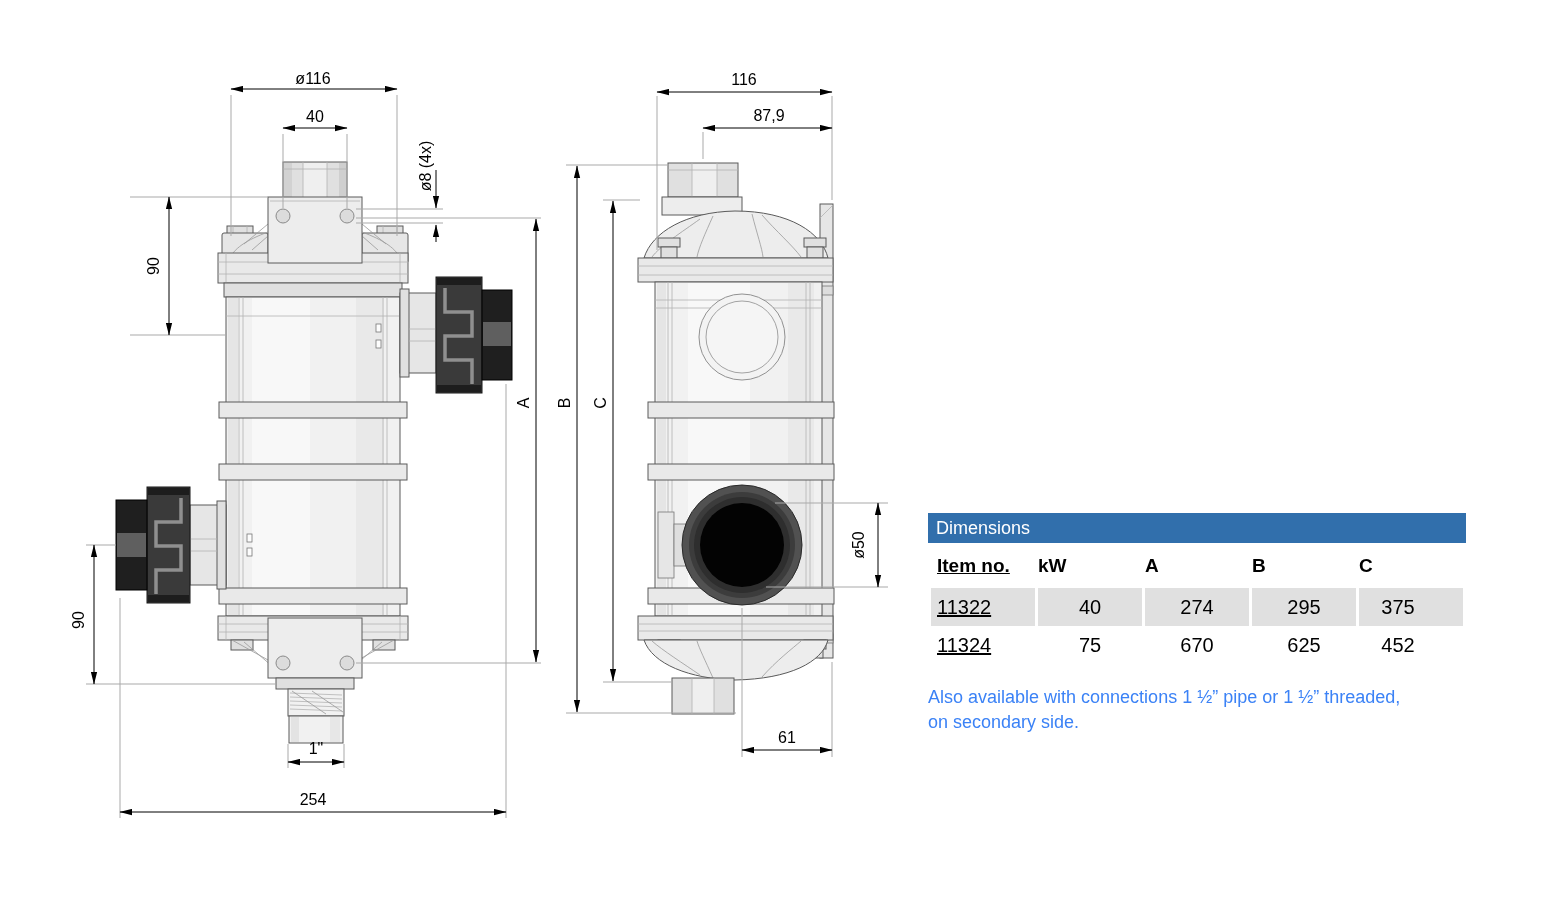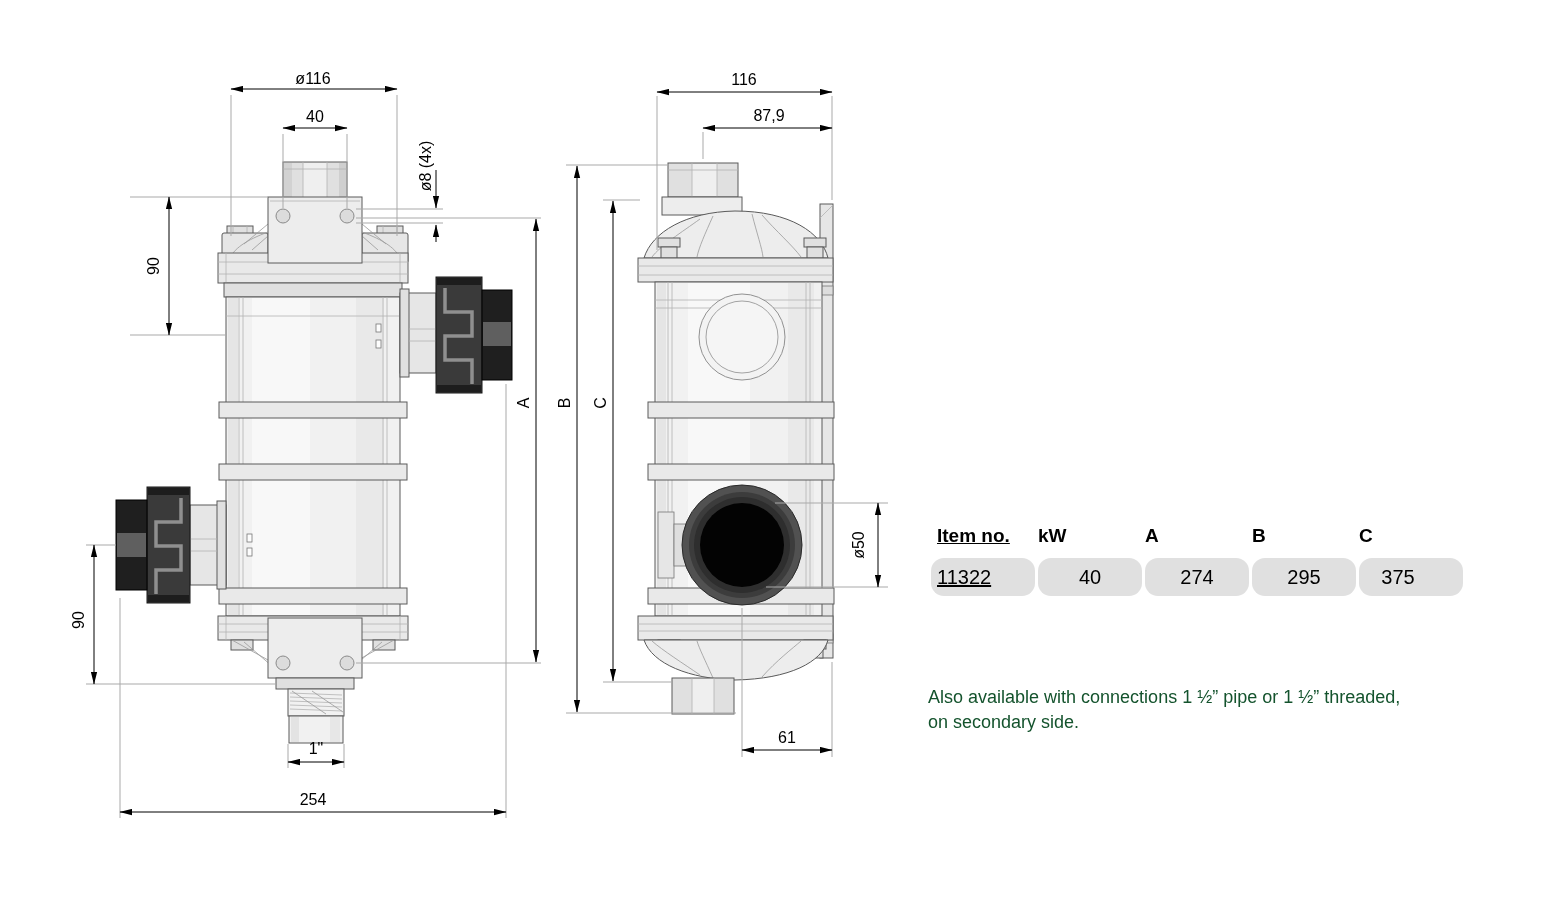--- a/index.html
+++ b/index.html
@@ -25,23 +25,23 @@
   .lbl{font:16px "Liberation Sans",sans-serif;fill:#000}
   
   .panel{position:absolute;left:928px;top:513px;width:538px;}
   .title-bar{height:30px;background:#316fac;color:#fff;font-size:18px;
              line-height:30px;padding-left:8px;box-sizing:border-box;}
   table.dims{border-collapse:separate;border-spacing:3px 0;table-layout:fixed;width:538px;}
   table.dims th{font-size:19px;font-weight:bold;height:45px;text-align:left;padding:0;color:#000;}
   table.dims td{font-size:20px;height:38px;text-align:center;padding:0;color:#000;}
   table.dims th:first-child,table.dims td:first-child{text-align:left;padding-left:6px;text-decoration:underline;}
   table.dims th:last-child,table.dims td:last-child{padding-right:26px;}
-  tr.alt td{background:#e0e0e0;border-radius:13px;}
+  tr.alt td{background:#e0e0e0;}
   .note{position:absolute;left:928px;top:685px;width:575px;font-size:18px;
-        line-height:25px;color:#14532d;}
+        line-height:25px;color:#3b82f6;}
 </style>
 </head>
 <body>
 
 <div id="app">
 
 <svg id="drawing" width="930" height="920" viewBox="0 0 930 920">
   <defs>
     <marker id="ar" viewBox="0 0 12 6" refX="11.5" refY="3" markerWidth="13" markerHeight="7" markerUnits="userSpaceOnUse" orient="auto-start-reverse">
       <path d="M0,0 L12,3 L0,6 Z" fill="#000"></path>
@@ -326,38 +326,48 @@
     <text class="lbl" x="864" y="545" text-anchor="middle" transform="rotate(-90 864 545)">ø50</text>
 
     <line class="ext" x1="742" y1="608" x2="742" y2="757"></line>
     <line class="ext" x1="832" y1="662" x2="832" y2="757"></line>
     <line class="dim" x1="742" y1="750" x2="832" y2="750" marker-start="url(#ar)" marker-end="url(#ar)"></line>
     <text class="lbl" x="787" y="743" text-anchor="middle">61</text>
   </g>
 </svg>
 
 <div class="panel">
+  <div class="title-bar">
+    <span>Dimensions</span>
+  </div>
   <table class="dims">
     <thead>
       <tr>
         <th>Item no.</th>
         <th>kW</th>
         <th>A</th>
         <th>B</th>
         <th>C</th>
       </tr>
     </thead>
     <tbody>
       <tr class="alt">
         <td>11322</td>
         <td>40</td>
         <td>274</td>
         <td>295</td>
         <td>375</td>
       </tr>
+      <tr>
+        <td>11324</td>
+        <td>75</td>
+        <td>670</td>
+        <td>625</td>
+        <td>452</td>
+      </tr>
     </tbody>
   </table>
 </div>
 
 <div class="note">
   <span>Also available with connections 1 ½” pipe or 1 ½” threaded,</span><br>
   <span>on secondary side.</span>
 </div>
 
 </div>

